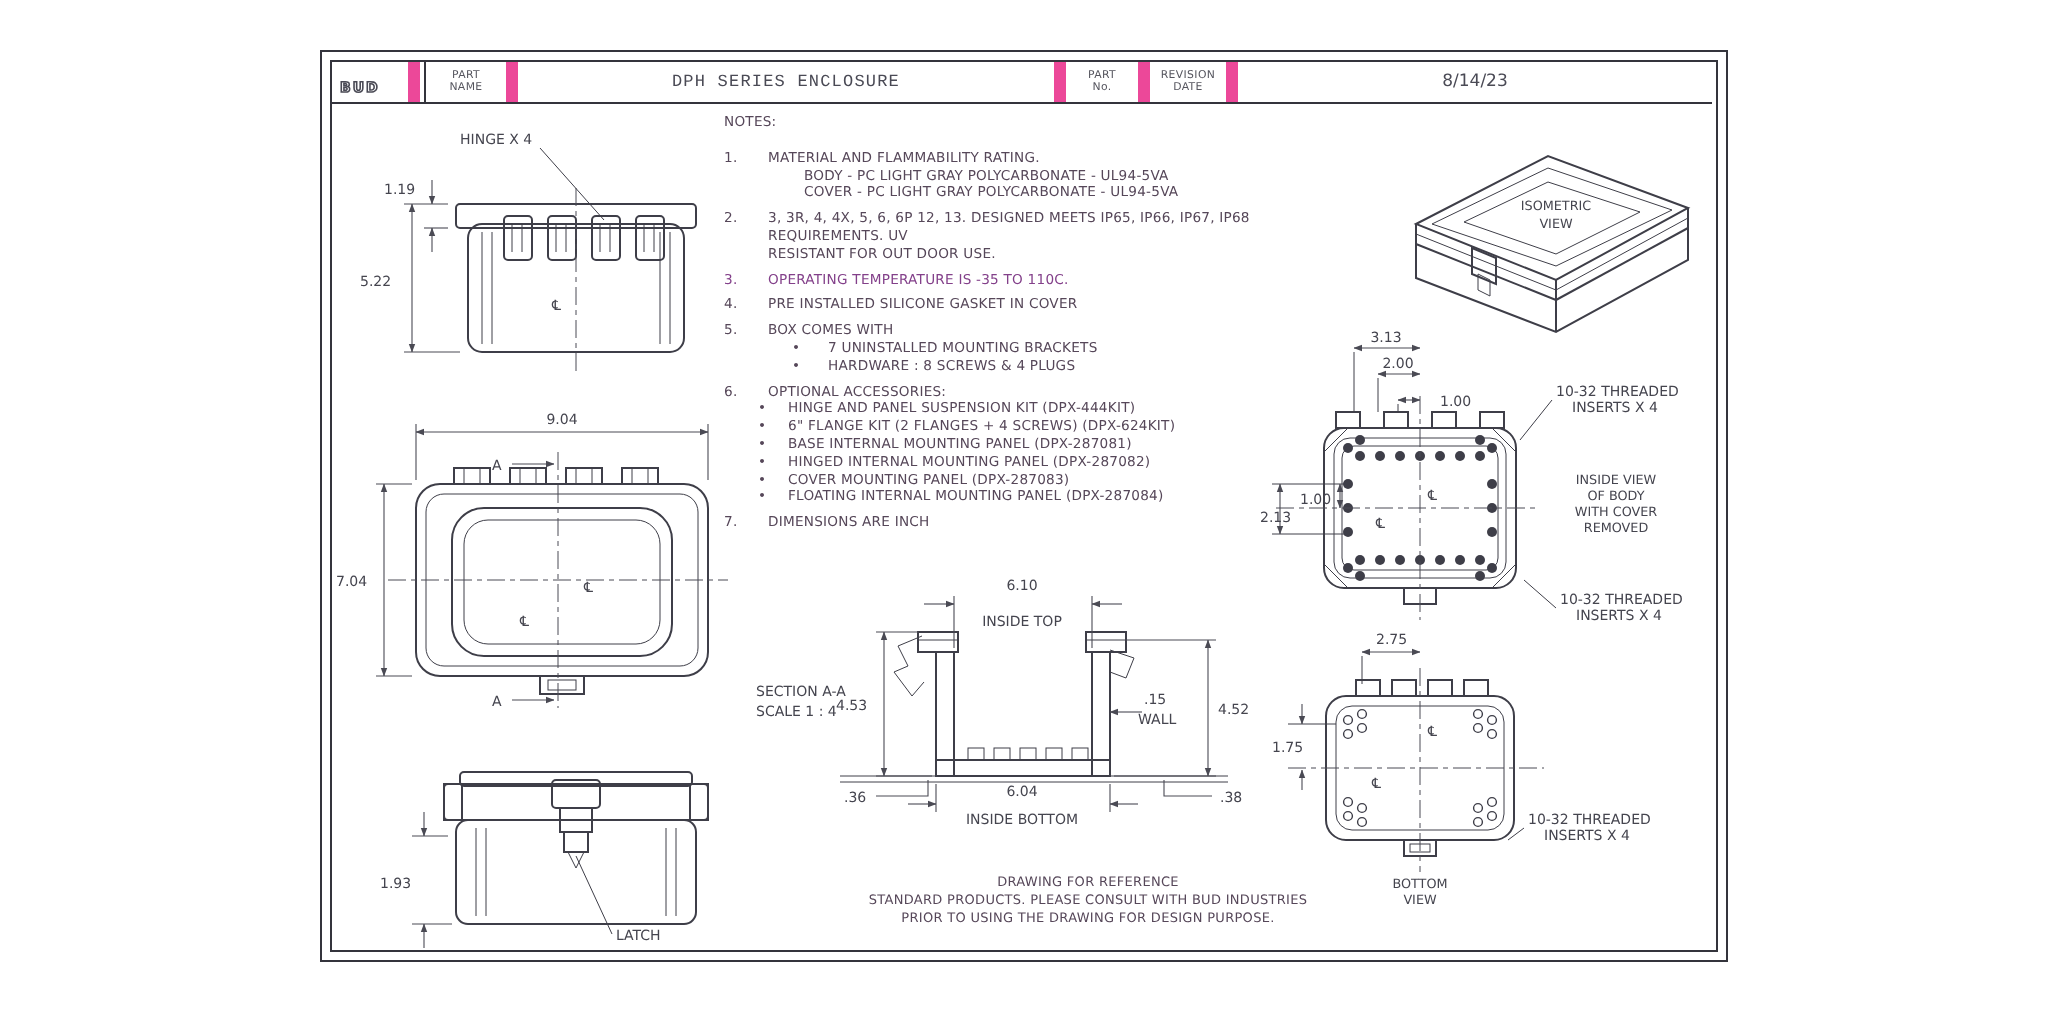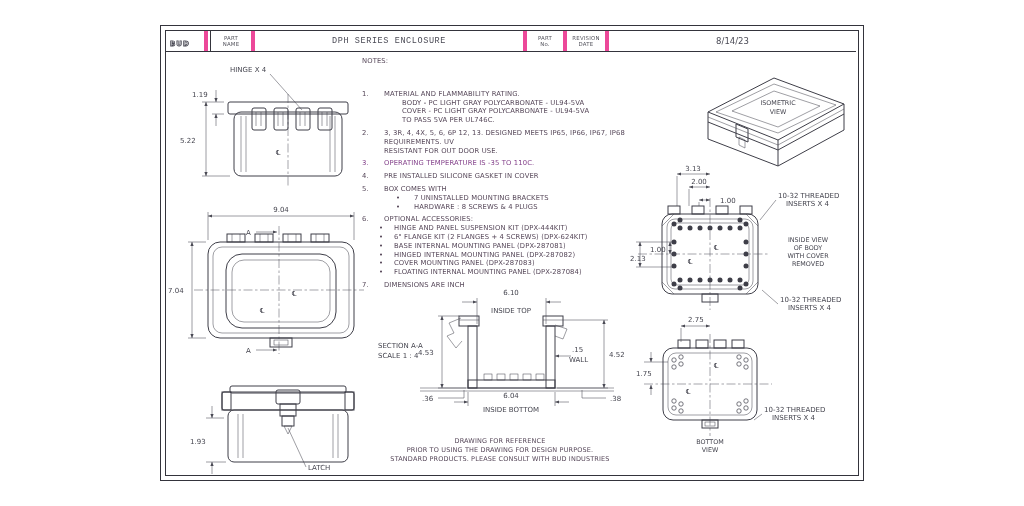--- a/index.html
+++ b/index.html
@@ -5,37 +5,37 @@
   html,body{margin:0;padding:0;}
   body{width:1024px;height:506px;background:#ffffff;position:relative;
        font-family:"DejaVu Sans",sans-serif;overflow:hidden;}
   .abs{position:absolute;}
   
   .frame-outer{left:160px;top:25px;width:702px;height:454px;border:1.6px solid #34343c;}
   .frame-inner{left:165px;top:30px;width:692px;height:444px;border:1px solid #34343c;}
   
   .titlebar{left:166px;top:31px;width:690px;height:20px;display:flex;align-items:stretch;
             border-bottom:1px solid #34343c;font-size:8.5px;color:#4a4a55;}
-  .tcell{border-right:4px solid #ec4899;display:flex;align-items:center;justify-content:center;}
+  .tcell{border-right:6px solid #ec4899;display:flex;align-items:center;justify-content:center;}
   .tdbl{width:2px;border-right:1px solid #34343c;}
   .tlabel{flex-direction:column;font-size:5.4px;line-height:6px;color:#55555e;letter-spacing:.2px;}
   .tbig{letter-spacing:.6px;font-family:Liberation Mono, monospace;}
   
   .notes{left:362px;top:57px;width:296px;font-size:6.8px;line-height:8.8px;
          color:#564759;letter-spacing:.12px;}
-  .nhead{margin-bottom:24px;}
+  .nhead{margin-bottom:9px;}
   .nline{position:relative;padding-left:22px;}
   .nline .nn{position:absolute;left:0;top:0;}
   .n-i2{padding-left:40px;}
   .n-b5{padding-left:52px;} .n-b5 .nn{left:34px;}
   .n-b6{padding-left:32px;} .n-b6 .nn{left:17px;}
   .gap{margin-top:4px;}
   .hl{color:#83408a;}
   
-  .footer{left:376px;top:437px;width:248px;text-align:center;font-size:6.5px;
+  .footer{left:420px;top:437px;width:248px;text-align:center;font-size:6.5px;
           line-height:8.8px;color:#564759;letter-spacing:.15px;}
   
   svg text{font-family:"DejaVu Sans",sans-serif;font-size:7px;fill:#45454f;}
   svg .cap{font-size:6.4px;}
   .ln{fill:none;stroke:#3e3e48;stroke-width:1;}
   .lt{fill:none;stroke:#3e3e48;stroke-width:.5;}
   .dm{fill:none;stroke:#4a4a54;stroke-width:.55;}
   .cl{fill:none;stroke:#4a4a54;stroke-width:.5;stroke-dasharray:9 2.5 2.5 2.5;}
   .dot{fill:#3e3e48;stroke:none;}
 </style>
@@ -78,21 +78,20 @@
   <div class="tcell" style="flex:1;border-right:none">
     <span>8/14/23</span>
   </div>
 </div>
 
 <div class="abs notes">
   <div class="nhead">NOTES:</div>
   <div class="nline"><span class="nn">1.</span><span>MATERIAL AND FLAMMABILITY RATING.</span></div>
   <div class="nline n-i2"><span>BODY - PC LIGHT GRAY POLYCARBONATE - UL94-5VA</span></div>
   <div class="nline n-i2"><span>COVER - PC LIGHT GRAY POLYCARBONATE - UL94-5VA</span></div>
-  <div class="nline n-i2"><span>TO PASS 5VA PER UL746C.</span></div>
   <div class="nline gap"><span class="nn">2.</span></div>
   <div class="nline"><span>3, 3R, 4, 4X, 5, 6, 6P 12, 13. DESIGNED MEETS IP65, IP66, IP67, IP68 REQUIREMENTS. UV</span></div>
   <div class="nline"><span>RESISTANT FOR OUT DOOR USE.</span></div>
   <div class="nline gap hl"><span class="nn">3.</span><span>OPERATING TEMPERATURE IS -35 TO 110C.</span></div>
   <div class="nline gap"><span class="nn">4.</span><span>PRE INSTALLED SILICONE GASKET IN COVER</span></div>
   <div class="nline gap"><span class="nn">5.</span><span>BOX COMES WITH</span></div>
   <div class="nline n-b5"><span class="nn">•</span><span>7 UNINSTALLED MOUNTING BRACKETS</span></div>
   <div class="nline n-b5"><span class="nn">•</span><span>HARDWARE : 8 SCREWS &amp; 4 PLUGS</span></div>
   <div class="nline gap"><span class="nn">6.</span><span>OPTIONAL ACCESSORIES:</span></div>
   <div class="nline n-b6"><span class="nn">•</span><span>HINGE AND PANEL SUSPENSION KIT  (DPX-444KIT)</span></div>
@@ -390,15 +389,15 @@
   <text x="0" y="66">1.75</text>
   <line class="lt" x1="126" y1="104" x2="118" y2="110"></line>
   <text x="128" y="102">10-32 THREADED</text>
   <text x="136" y="110">INSERTS X 4</text>
   <text x="74" y="134" text-anchor="middle" class="cap">BOTTOM</text>
   <text x="74" y="142" text-anchor="middle" class="cap">VIEW</text>
 </svg>
 
 <div class="abs footer">
   <div>DRAWING FOR REFERENCE</div>
+  <div>STANDARD PRODUCTS. PLEASE CONSULT WITH BUD INDUSTRIES</div>
   <div>PRIOR TO USING THE DRAWING FOR DESIGN PURPOSE.</div>
-  <div>STANDARD PRODUCTS. PLEASE CONSULT WITH BUD INDUSTRIES</div>
 </div>
 
 </body></html>

